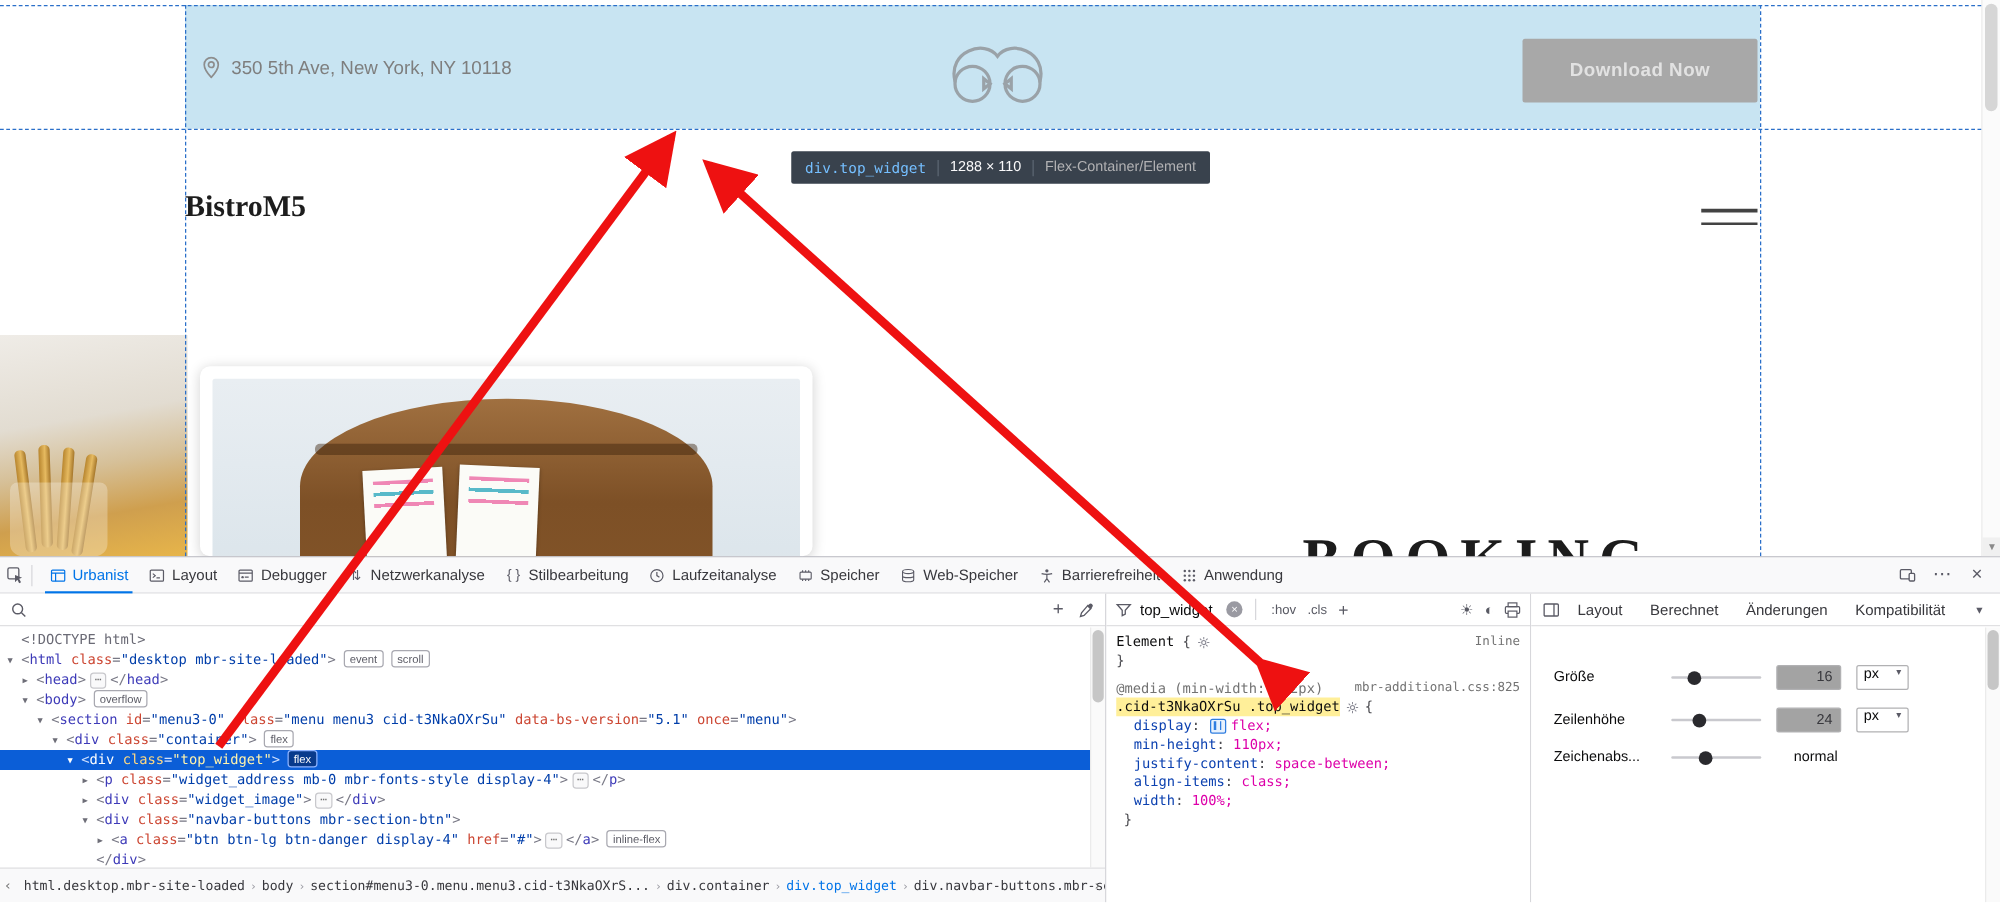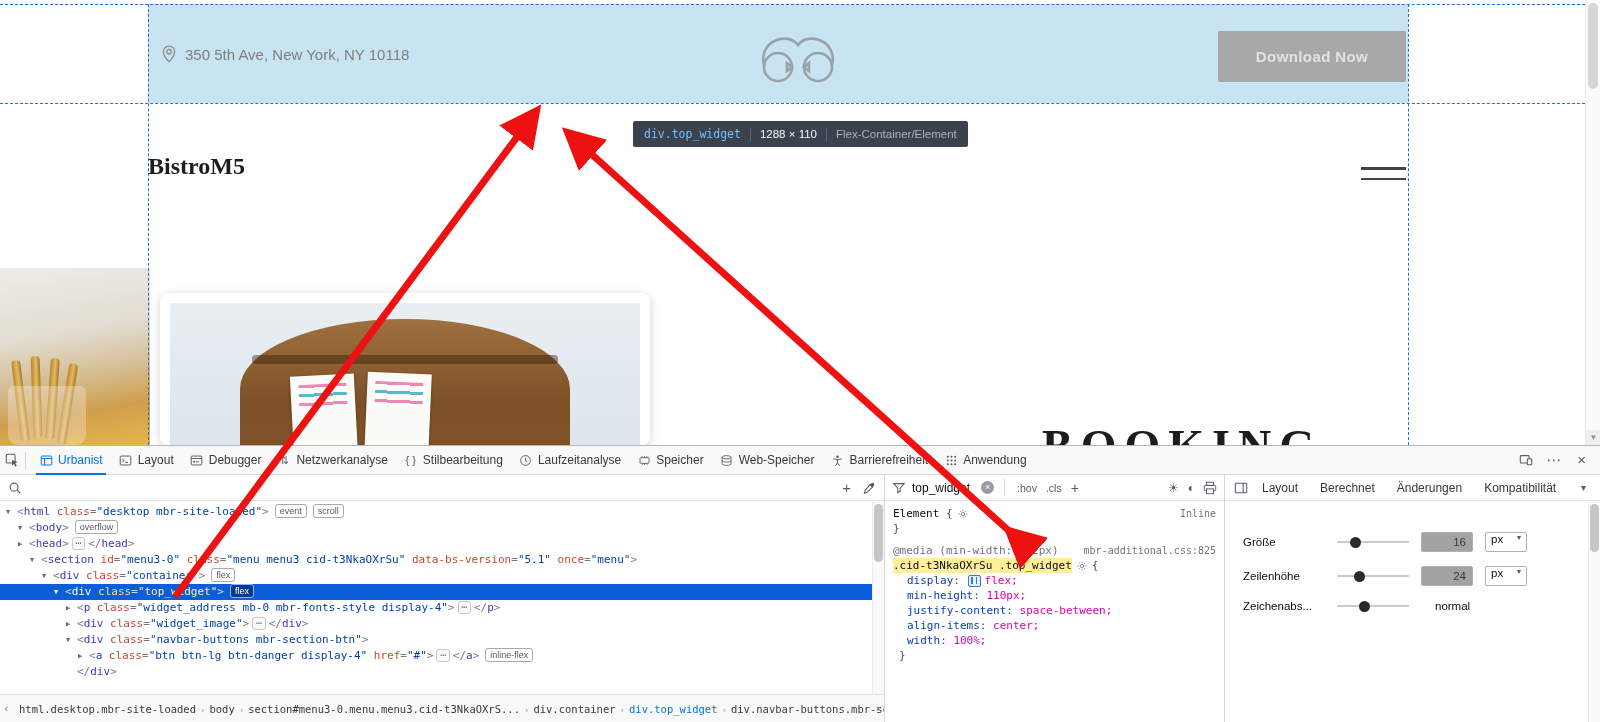--- a/index.html
+++ b/index.html
@@ -344,23 +344,24 @@
           </span>
           <span class="tbicon txt plus">+</span>
           <span class="tbicon">
             <svg viewBox="0 0 16 16">
                 <path d="M9.5 3.8l2.8 2.8-6.3 6.3-3.3 1 1-3.3z" fill="none" stroke="currentColor" stroke-width="1.2"></path>
                 <path d="M8.8 4.5l2.8 2.8 1.8-1.8a1.7 1.7 0 0 0-2.8-2.8z" fill="currentColor"></path>
               </svg>
           </span>
         </div>
         <div class="tree" id="tree">
+            <div class="trow" style="padding-left: 6px;"><span class="tw"></span><span class="seg doctype">&lt;!DOCTYPE html&gt;</span></div>
             <div class="trow" style="padding-left: 6px;"><span class="tw">▼</span><span class="seg punc">&lt;</span><span class="seg tag">html</span><span class="seg attr"> class</span><span class="seg punc">=</span><span class="seg val">"desktop mbr-site-loaded"</span><span class="seg punc">&gt;</span><span class="nbadge">event</span><span class="nbadge">scroll</span></div>
+            <div class="trow" style="padding-left: 18px;"><span class="tw">▶</span><span class="seg punc">&lt;</span><span class="seg tag">head</span><span class="seg punc">&gt;</span><span class="more">⋯</span><span class="seg punc">&lt;/</span><span class="seg tag">head</span><span class="seg punc">&gt;</span></div>
             <div class="trow" style="padding-left: 18px;"><span class="tw">▼</span><span class="seg punc">&lt;</span><span class="seg tag">body</span><span class="seg punc">&gt;</span><span class="nbadge">overflow</span></div>
-            <div class="trow" style="padding-left: 18px;"><span class="tw">▶</span><span class="seg punc">&lt;</span><span class="seg tag">head</span><span class="seg punc">&gt;</span><span class="more">⋯</span><span class="seg punc">&lt;/</span><span class="seg tag">head</span><span class="seg punc">&gt;</span></div>
             <div class="trow" style="padding-left: 30px;"><span class="tw">▼</span><span class="seg punc">&lt;</span><span class="seg tag">section</span><span class="seg attr"> id</span><span class="seg punc">=</span><span class="seg val">"menu3-0"</span><span class="seg attr"> class</span><span class="seg punc">=</span><span class="seg val">"menu menu3 cid-t3NkaOXrSu"</span><span class="seg attr"> data-bs-version</span><span class="seg punc">=</span><span class="seg val">"5.1"</span><span class="seg attr"> once</span><span class="seg punc">=</span><span class="seg val">"menu"</span><span class="seg punc">&gt;</span></div>
             <div class="trow" style="padding-left: 42px;"><span class="tw">▼</span><span class="seg punc">&lt;</span><span class="seg tag">div</span><span class="seg attr"> class</span><span class="seg punc">=</span><span class="seg val">"container"</span><span class="seg punc">&gt;</span><span class="nbadge">flex</span></div>
             <div class="trow sel" style="padding-left: 54px;"><span class="tw">▼</span><span class="seg punc">&lt;</span><span class="seg tag">div</span><span class="seg attr"> class</span><span class="seg punc">=</span><span class="seg val">"top_widget"</span><span class="seg punc">&gt;</span><span class="nbadge">flex</span></div>
             <div class="trow" style="padding-left: 66px;"><span class="tw">▶</span><span class="seg punc">&lt;</span><span class="seg tag">p</span><span class="seg attr"> class</span><span class="seg punc">=</span><span class="seg val">"widget_address mb-0 mbr-fonts-style display-4"</span><span class="seg punc">&gt;</span><span class="more">⋯</span><span class="seg punc">&lt;/</span><span class="seg tag">p</span><span class="seg punc">&gt;</span></div>
             <div class="trow" style="padding-left: 66px;"><span class="tw">▶</span><span class="seg punc">&lt;</span><span class="seg tag">div</span><span class="seg attr"> class</span><span class="seg punc">=</span><span class="seg val">"widget_image"</span><span class="seg punc">&gt;</span><span class="more">⋯</span><span class="seg punc">&lt;/</span><span class="seg tag">div</span><span class="seg punc">&gt;</span></div>
             <div class="trow" style="padding-left: 66px;"><span class="tw">▼</span><span class="seg punc">&lt;</span><span class="seg tag">div</span><span class="seg attr"> class</span><span class="seg punc">=</span><span class="seg val">"navbar-buttons mbr-section-btn"</span><span class="seg punc">&gt;</span></div>
             <div class="trow" style="padding-left: 78px;"><span class="tw">▶</span><span class="seg punc">&lt;</span><span class="seg tag">a</span><span class="seg attr"> class</span><span class="seg punc">=</span><span class="seg val">"btn btn-lg btn-danger display-4"</span><span class="seg attr"> href</span><span class="seg punc">=</span><span class="seg val">"#"</span><span class="seg punc">&gt;</span><span class="more">⋯</span><span class="seg punc">&lt;/</span><span class="seg tag">a</span><span class="seg punc">&gt;</span><span class="nbadge">inline-flex</span></div>
             <div class="trow" style="padding-left: 66px;"><span class="tw"></span><span class="seg punc">&lt;/</span><span class="seg tag">div</span><span class="seg punc">&gt;</span></div>
           </div>
         <div class="treesb">
@@ -443,21 +444,21 @@
                 <span class="pval">110px;</span>
               </div>
               <div class="rrow decl">
                 <span class="pname">justify-content</span>
                 <span class="rbrace">: </span>
                 <span class="pval">space-between;</span>
               </div>
               <div class="rrow decl">
                 <span class="pname">align-items</span>
                 <span class="rbrace">: </span>
-                <span class="pval">center;</span>
+                <span class="pval">class;</span>
               </div>
               <div class="rrow decl">
                 <span class="pname">width</span>
                 <span class="rbrace">: </span>
                 <span class="pval">100%;</span>
               </div>
             </div>
           <div class="rrow">
             <span class="rbrace" style="padding-left:6px">}</span>
           </div>

